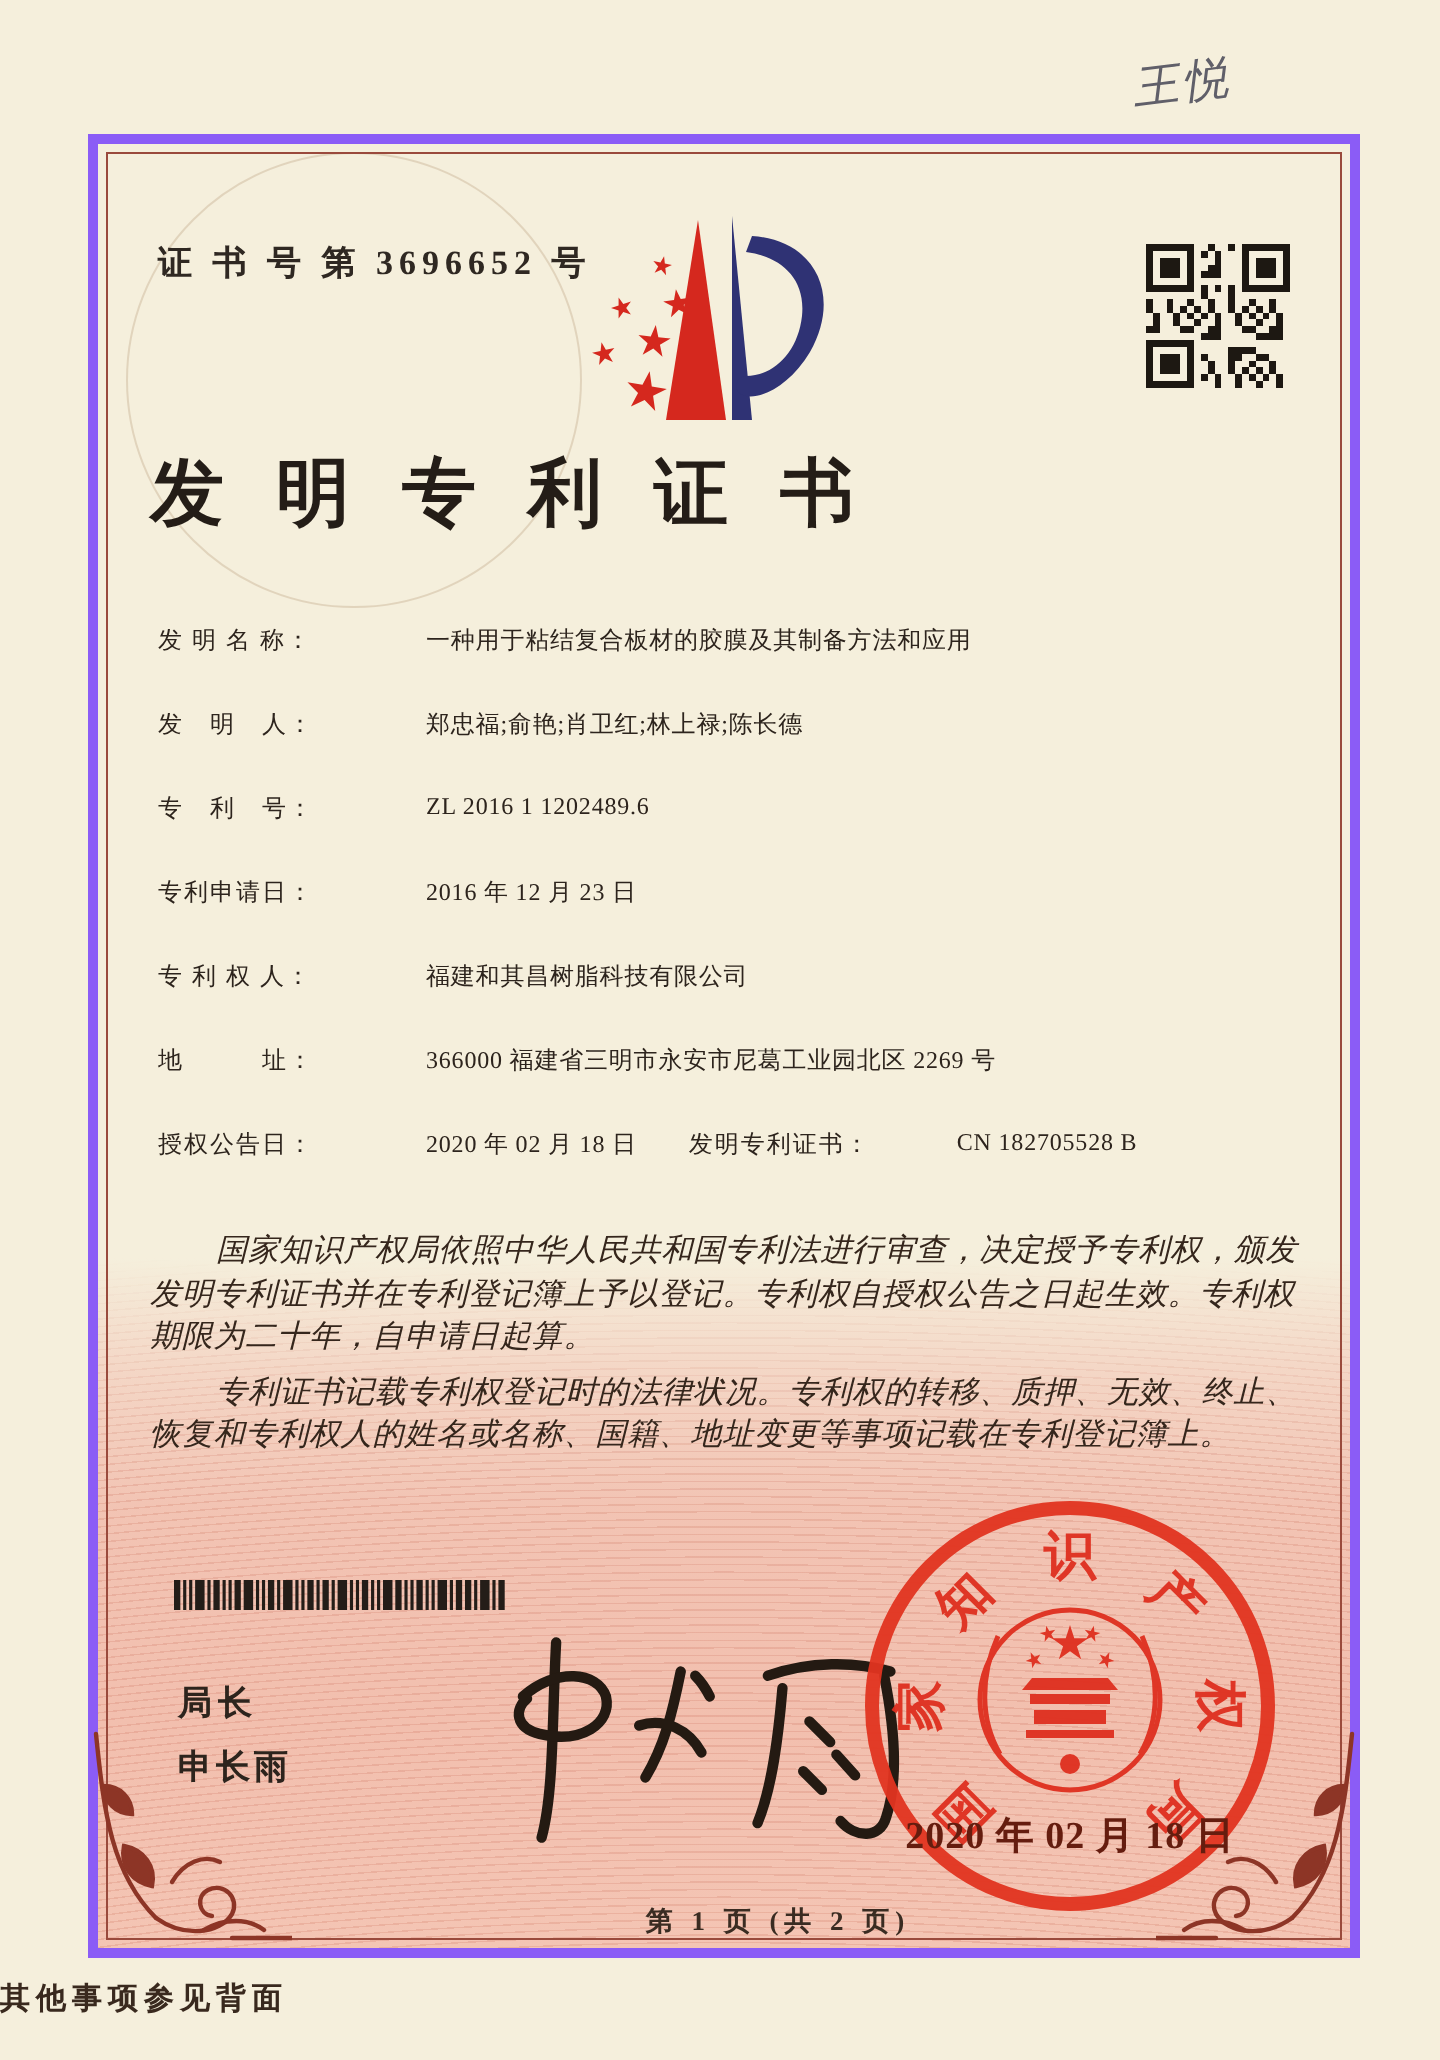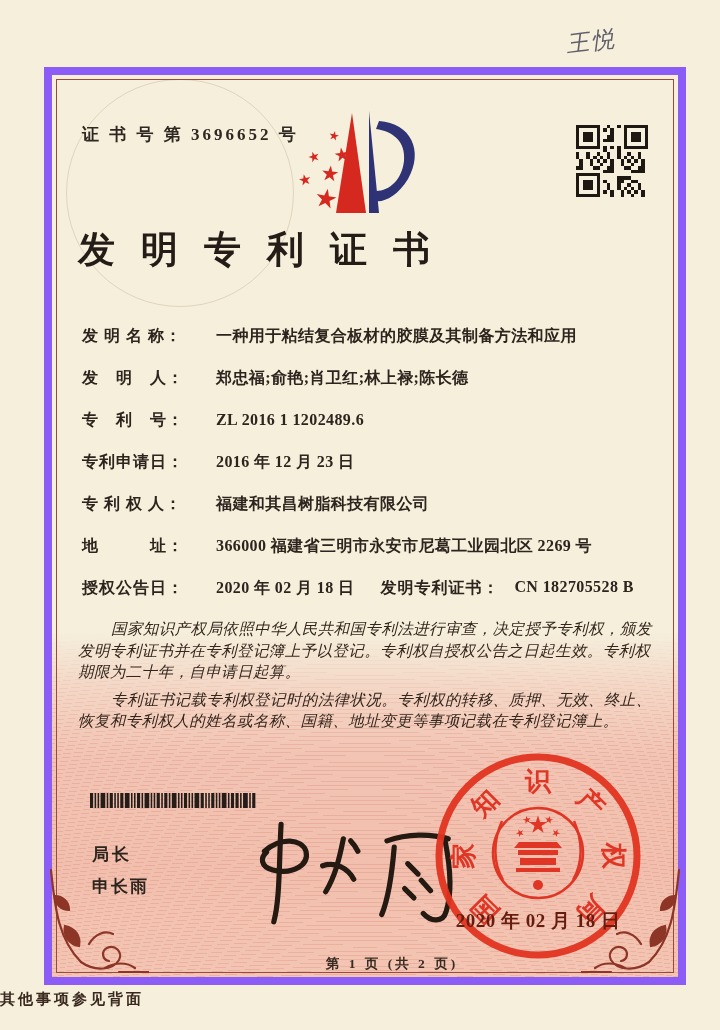--- a/index.html
+++ b/index.html
@@ -1,39 +1,39 @@
 <!DOCTYPE html>
 <html><head>
 <meta charset="utf-8">
 <style>
   html,body{margin:0;padding:0;background:#e9e2cf;}
   .paper{position:relative;width:720px;height:1030px;background:#f5efdc;
          font-family:"Liberation Serif","DejaVu Serif",serif;overflow:hidden;}
   .hand{position:absolute;left:566px;top:26px;font-size:23px;color:#474756;
         transform:rotate(-7deg);font-style:italic;letter-spacing:2px;opacity:.85;}
-  .frame{position:absolute;left:44px;top:67px;width:626px;height:902px;border:8px solid #8b5cf6;}
+  .frame{position:absolute;left:44px;top:67px;width:626px;height:902px;border:5px solid #8b5cf6;}
   .frame-inner{position:absolute;inset:4px;border:1px solid #9a4a3c;z-index:3;pointer-events:none;}
   .wm{position:absolute;left:14px;top:4px;width:226px;height:226px;border-radius:50%;
       border:1px solid rgba(178,148,116,.30);z-index:0;}
   .pink{position:absolute;left:0;right:0;bottom:0;height:345px;z-index:0;
         background:linear-gradient(180deg,rgba(243,195,180,0) 0%,rgba(243,195,180,.55) 16%,
                    rgba(242,192,176,.92) 36%,#f2bfae 68%,#f4c5b4 100%);}
   .waves{position:absolute;left:0;right:0;bottom:0;height:345px;z-index:0;
         background:repeating-radial-gradient(140% 120% at 50% 245%,
                    rgba(190,85,64,.17) 0 1.5px, rgba(190,85,64,0) 1.5px 8px);
         -webkit-mask-image:linear-gradient(180deg,transparent,#000 32%);
         mask-image:linear-gradient(180deg,transparent,#000 32%);}
   .certno{position:absolute;left:30px;top:48px;font-size:17px;letter-spacing:3px;
           color:#2f2822;font-weight:600;z-index:2;}
   .qr{position:absolute;right:30px;top:50px;width:72px;height:72px;z-index:2;}
   .logo{position:absolute;left:50%;top:32px;transform:translateX(-54%);z-index:1;}
   .title{position:absolute;top:150px;left:0;width:100%;text-align:left;font-size:37px;
          font-weight:700;letter-spacing:26px;text-indent:26px;color:#241d17;z-index:2;}
   .fields{position:absolute;left:30px;top:240px;right:20px;z-index:2;}
-  .row{height:42px;display:flex;align-items:center;font-size:16px;font-weight:700;
+  .row{height:42px;display:flex;font-size:12px;font-weight:400;
        color:#2d241d;white-space:nowrap;}
   .lab{display:inline-block;min-width:134px;letter-spacing:1px;}
   .val{letter-spacing:.4px;}
   .pair2{margin-left:26px;display:flex;}
   .bodytext{position:absolute;left:26px;right:22px;top:543px;font-size:15.5px;
             line-height:21.5px;color:#35261c;z-index:2;font-style:italic;letter-spacing:.4px;}
   .bodytext p{margin:0 0 6px 0;text-indent:33px;font-family:Liberation Serif, serif;}
   .barcode{position:absolute;left:38px;top:718px;width:186px;height:15px;z-index:2;}
   .pos{position:absolute;left:40px;top:768px;font-size:17px;font-weight:600;
        letter-spacing:3px;color:#2d241d;z-index:2;}

